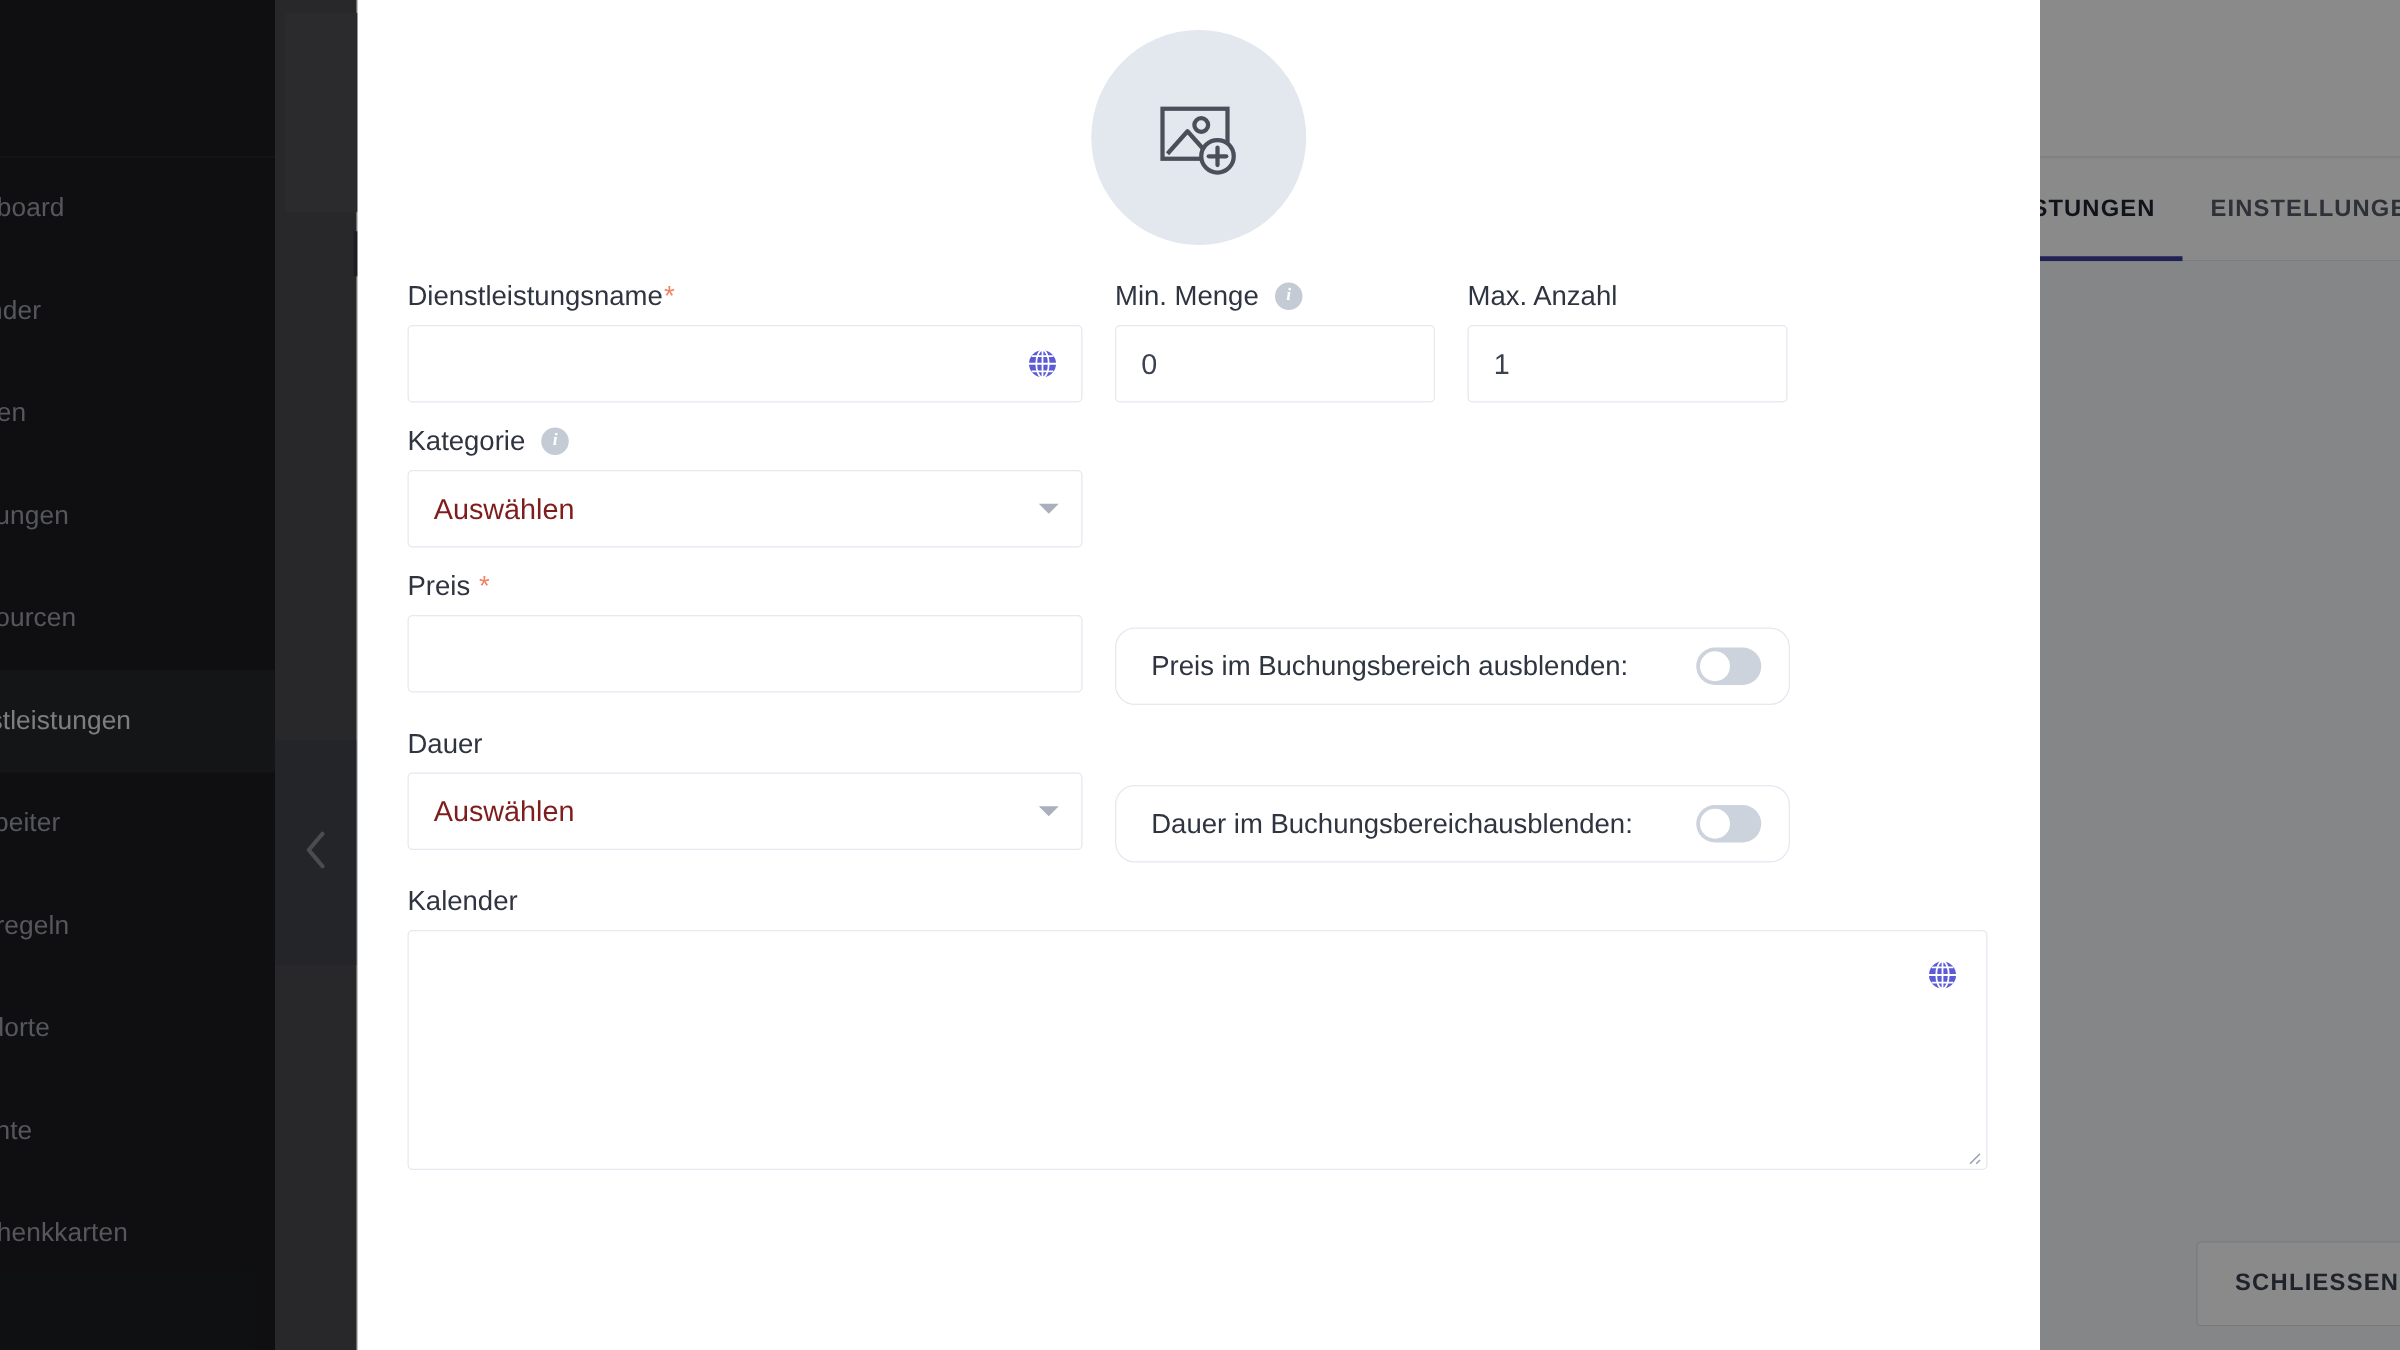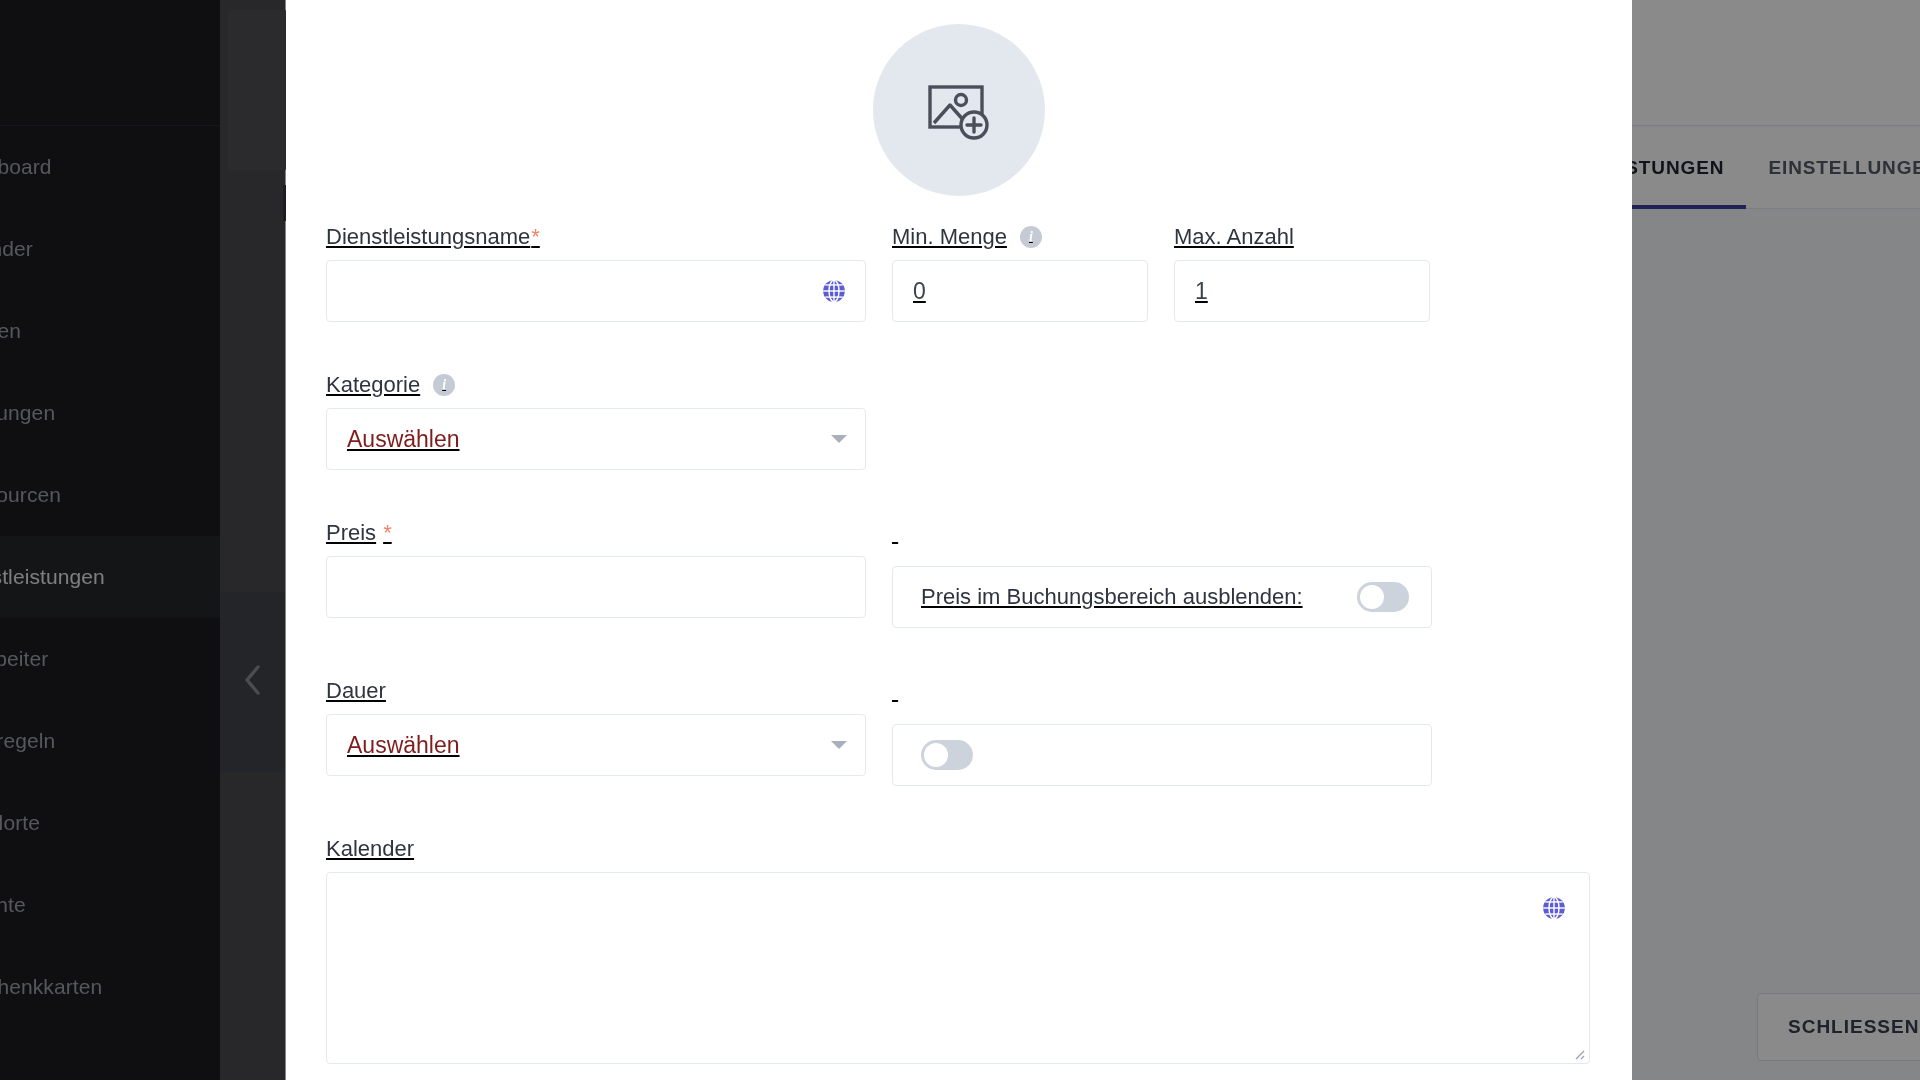--- a/index.html
+++ b/index.html
@@ -206,33 +206,32 @@
     position: absolute; right: 18px;
     width: 0; height: 0;
     border-left: 8px solid transparent;
     border-right: 8px solid transparent;
     border-top: 8px solid #a9b0bc;
   }
 
   .row {
     display: flex;
     gap: 26px;
-    margin-bottom: 52px;
-    text-decoration: underline;
+    margin-bottom: 20px;
   }
   .col-name { width: 540px; }
   .col-min  { width: 256px; }
   .col-max  { width: 256px; text-align: center; }
   .col-half { width: 540px; }
   .col-toggle { width: 540px; }
 
   .toggle-box {
     height: 62px;
     border: 1px solid #e4e8ef;
-    border-radius: 4px;
+    border-radius: 16px;
     background: #fff;
     display: flex; align-items: center;
     justify-content: space-between;
     padding: 0 22px 0 28px;
   }
   .toggle-box .tlabel {
     font-size: 22px;
     color: #2e3440;
   }
   .switch {
@@ -434,20 +433,21 @@
               <span>Dauer</span>
             </div>
             <div class="field placeholder">
               <span>Auswählen</span>
               <span class="caret"></span>
             </div>
           </div>
           <div class="col-toggle">
             <div class="label spacer-block">&nbsp;</div>
             <div class="toggle-box">
+              <span class="tlabel">Dauer im Buchungsbereichausblenden:</span>
               <span class="switch">
                 <span class="knob"></span>
               </span>
             </div>
           </div>
         </div>
 
         <div class="row">
           <div class="textarea-wrap">
             <div class="label labelrow">

